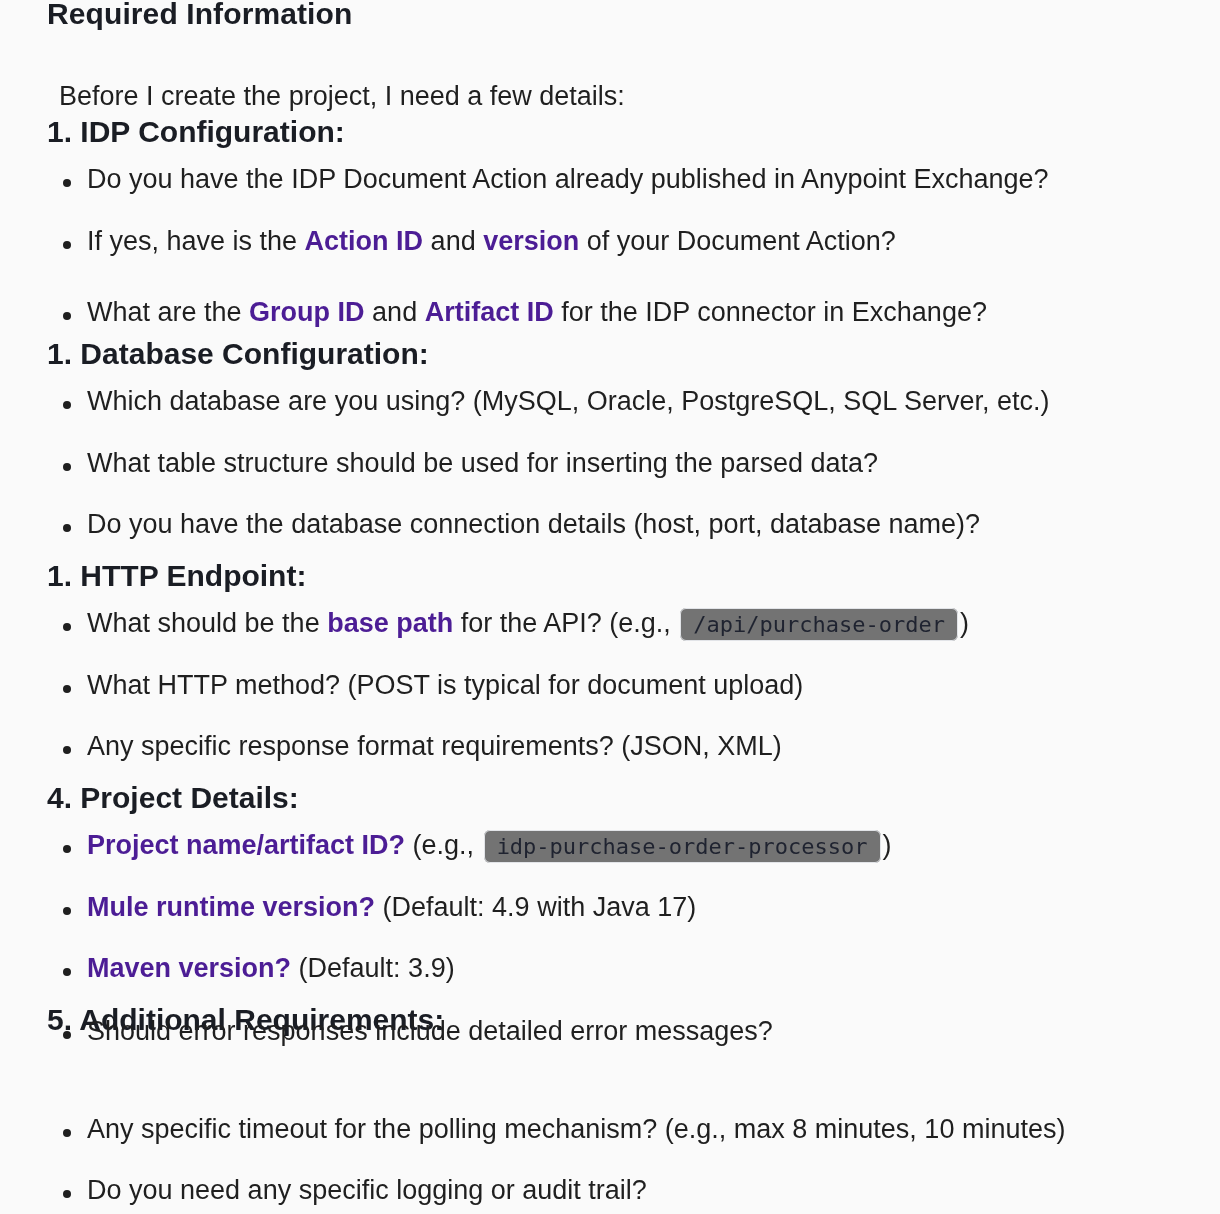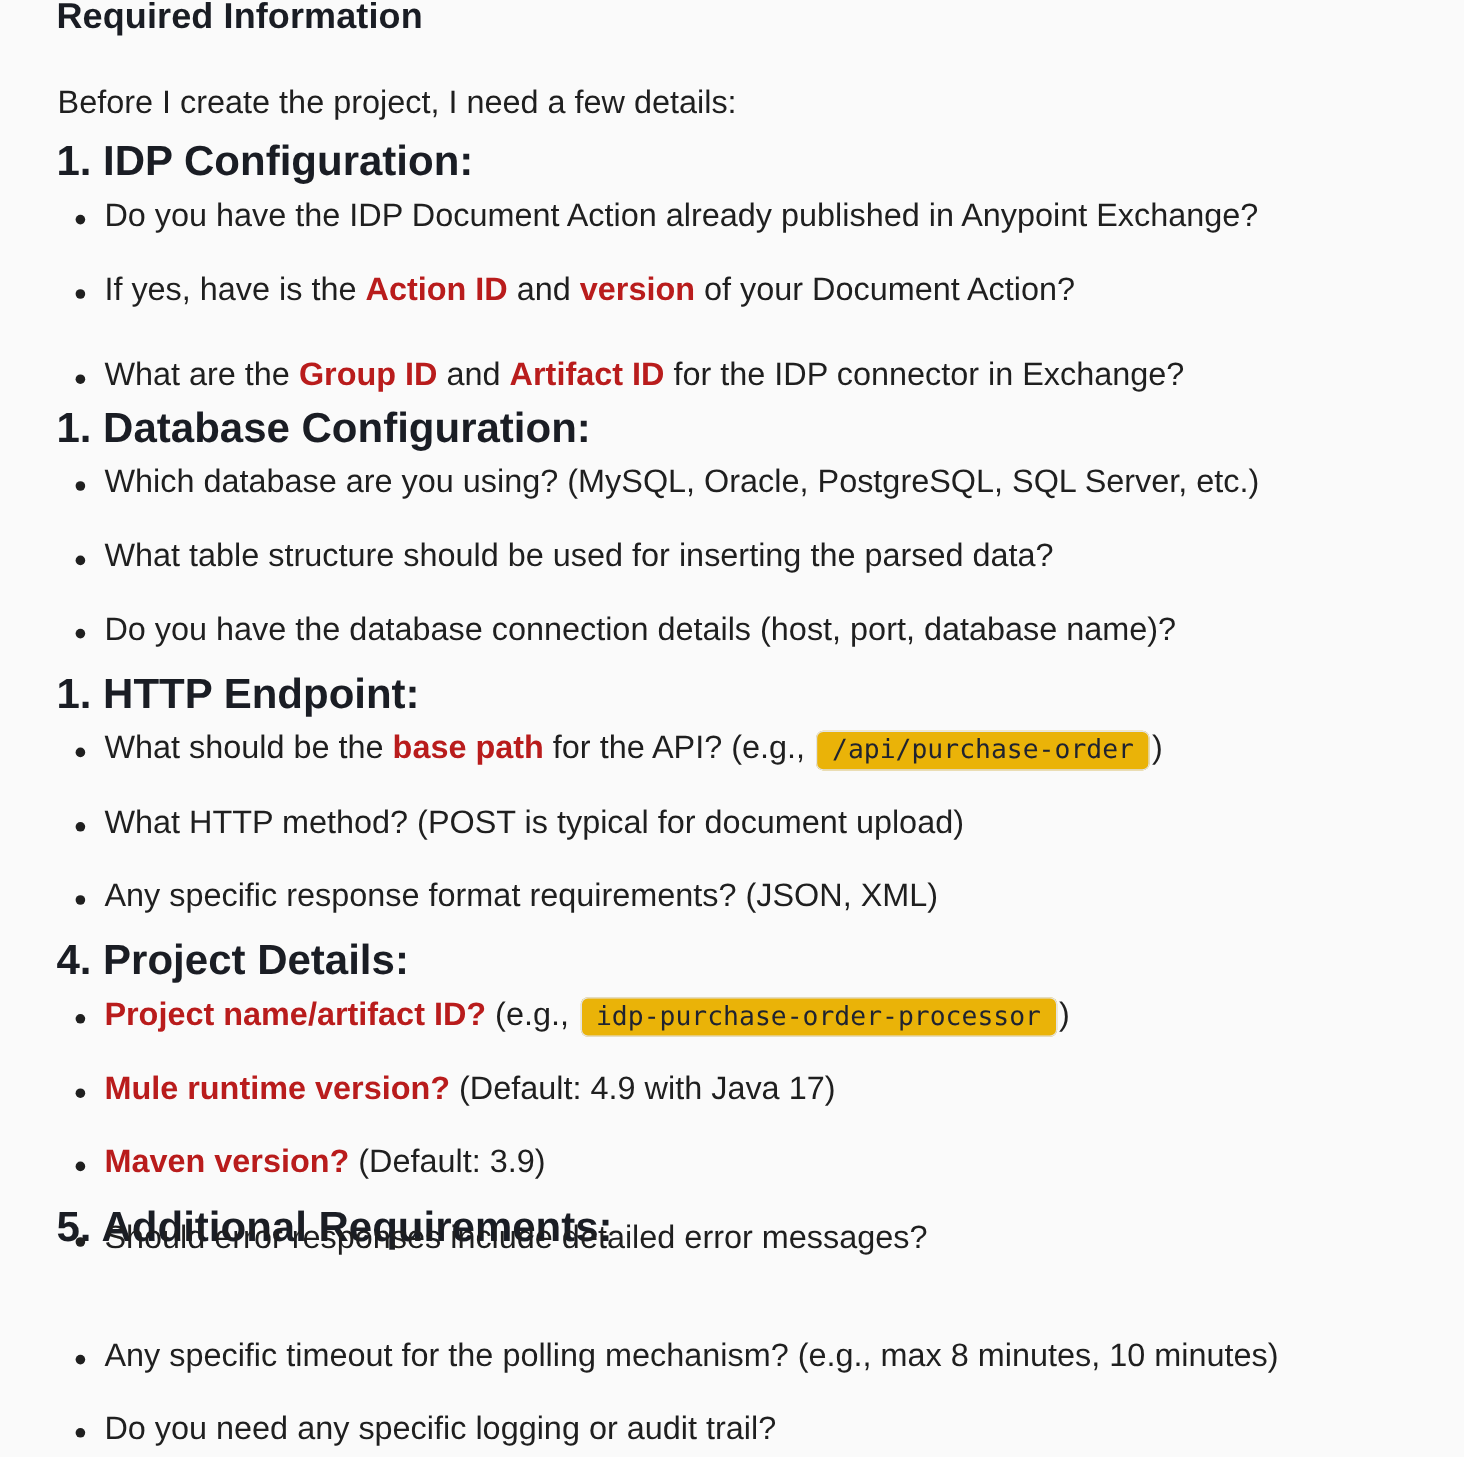--- a/index.html
+++ b/index.html
@@ -10,39 +10,39 @@
     font-family: "Liberation Sans", "DejaVu Sans", sans-serif;
   }
   .wrap { position: relative; padding-left: 47px; }
   .title {
     position: absolute; left: 47px; top: -3px;
     font-size: 30px; font-weight: bold; color: #1a1d24; margin: 0;
     letter-spacing: 0.1px;
   }
   .intro {
     position: absolute; left: 47px; top: 69px;
-    font-size: 27px; color: #1f1f1f; margin: 1px;
+    font-size: 27px; color: #1f1f1f; margin: 12px;
   }
   .section-head {
     position: absolute; left: 47px;
-    font-size: 35px; font-weight: bold; color: #1a1d24; margin: 0;
+    font-size: 30px; font-weight: bold; color: #1a1d24; margin: 0;
   }
   .item {
     position: absolute; left: 87px;
     font-size: 27px; color: #1f1f1f; white-space: nowrap;
   }
   .item::before {
     content: ""; position: absolute; left: -24px; top: 15px;
     width: 8px; height: 8px; border-radius: 50%; background: #1f1f1f;
   }
-  .item b { font-weight: bold; color: #b91c1c; }
+  .item b { font-weight: bold; color: #4c1d95; }
   code {
     font-family: "DejaVu Sans Mono", "Liberation Mono", monospace;
     font-size: 22px; color: #1f2330;
-    background: #eab308; border: 1px solid #e2e4e8; border-radius: 6px;
+    background: #737373; border: 1px solid #e2e4e8; border-radius: 6px;
     padding: 3px 12px; margin: 12px 2px;
   }
 </style>
 </head>
 <body>
 
 <div class="wrap">
   <h2 class="title">Required Information</h2>
   <p class="intro">Before I create the project, I need a few details:</p>
 

